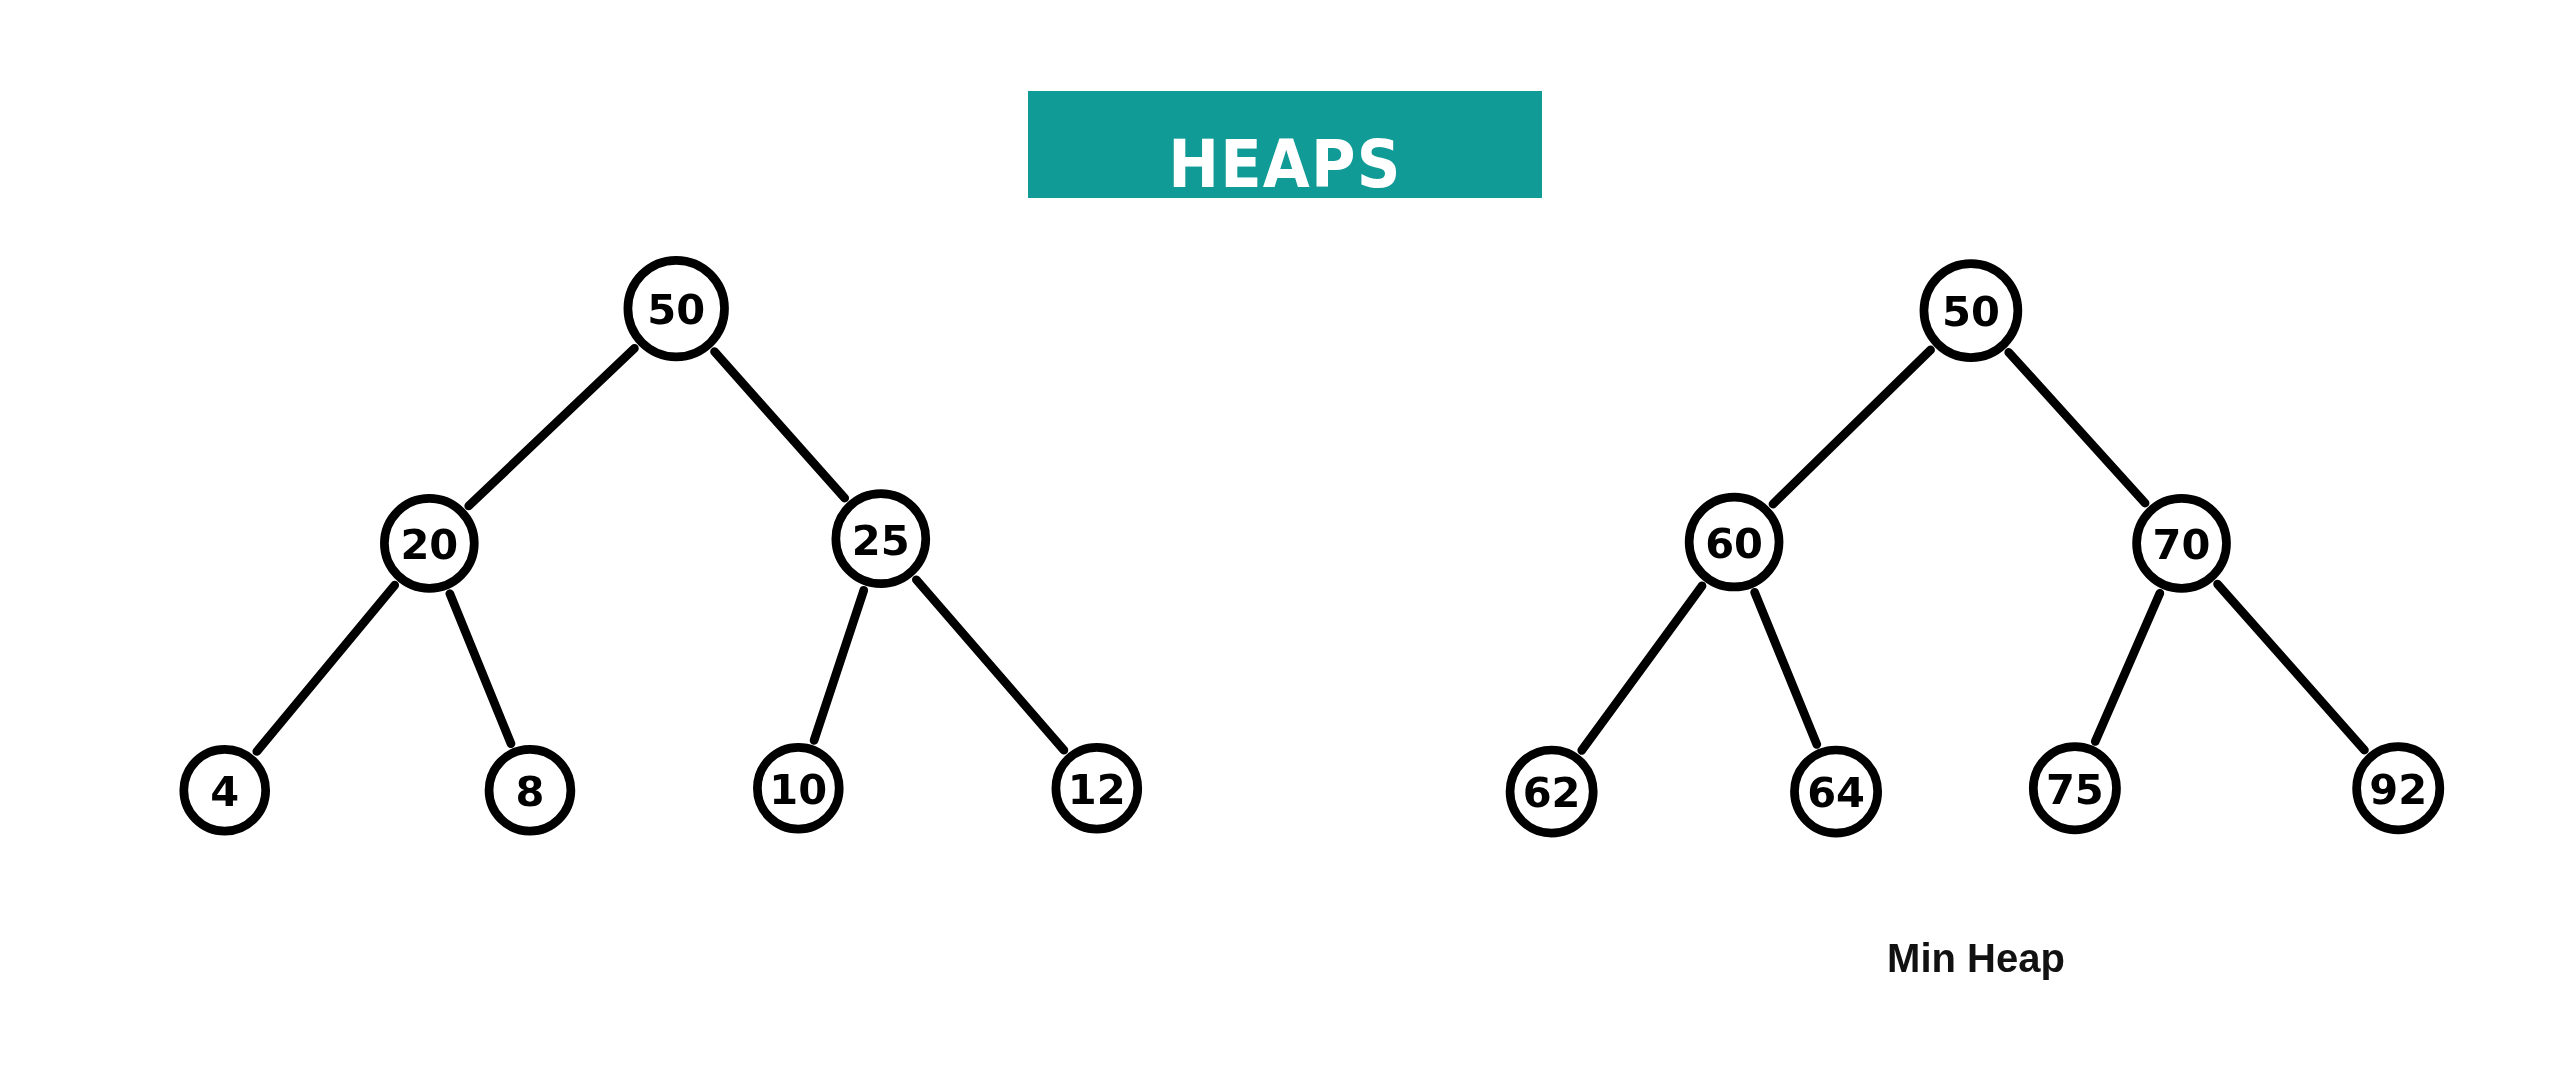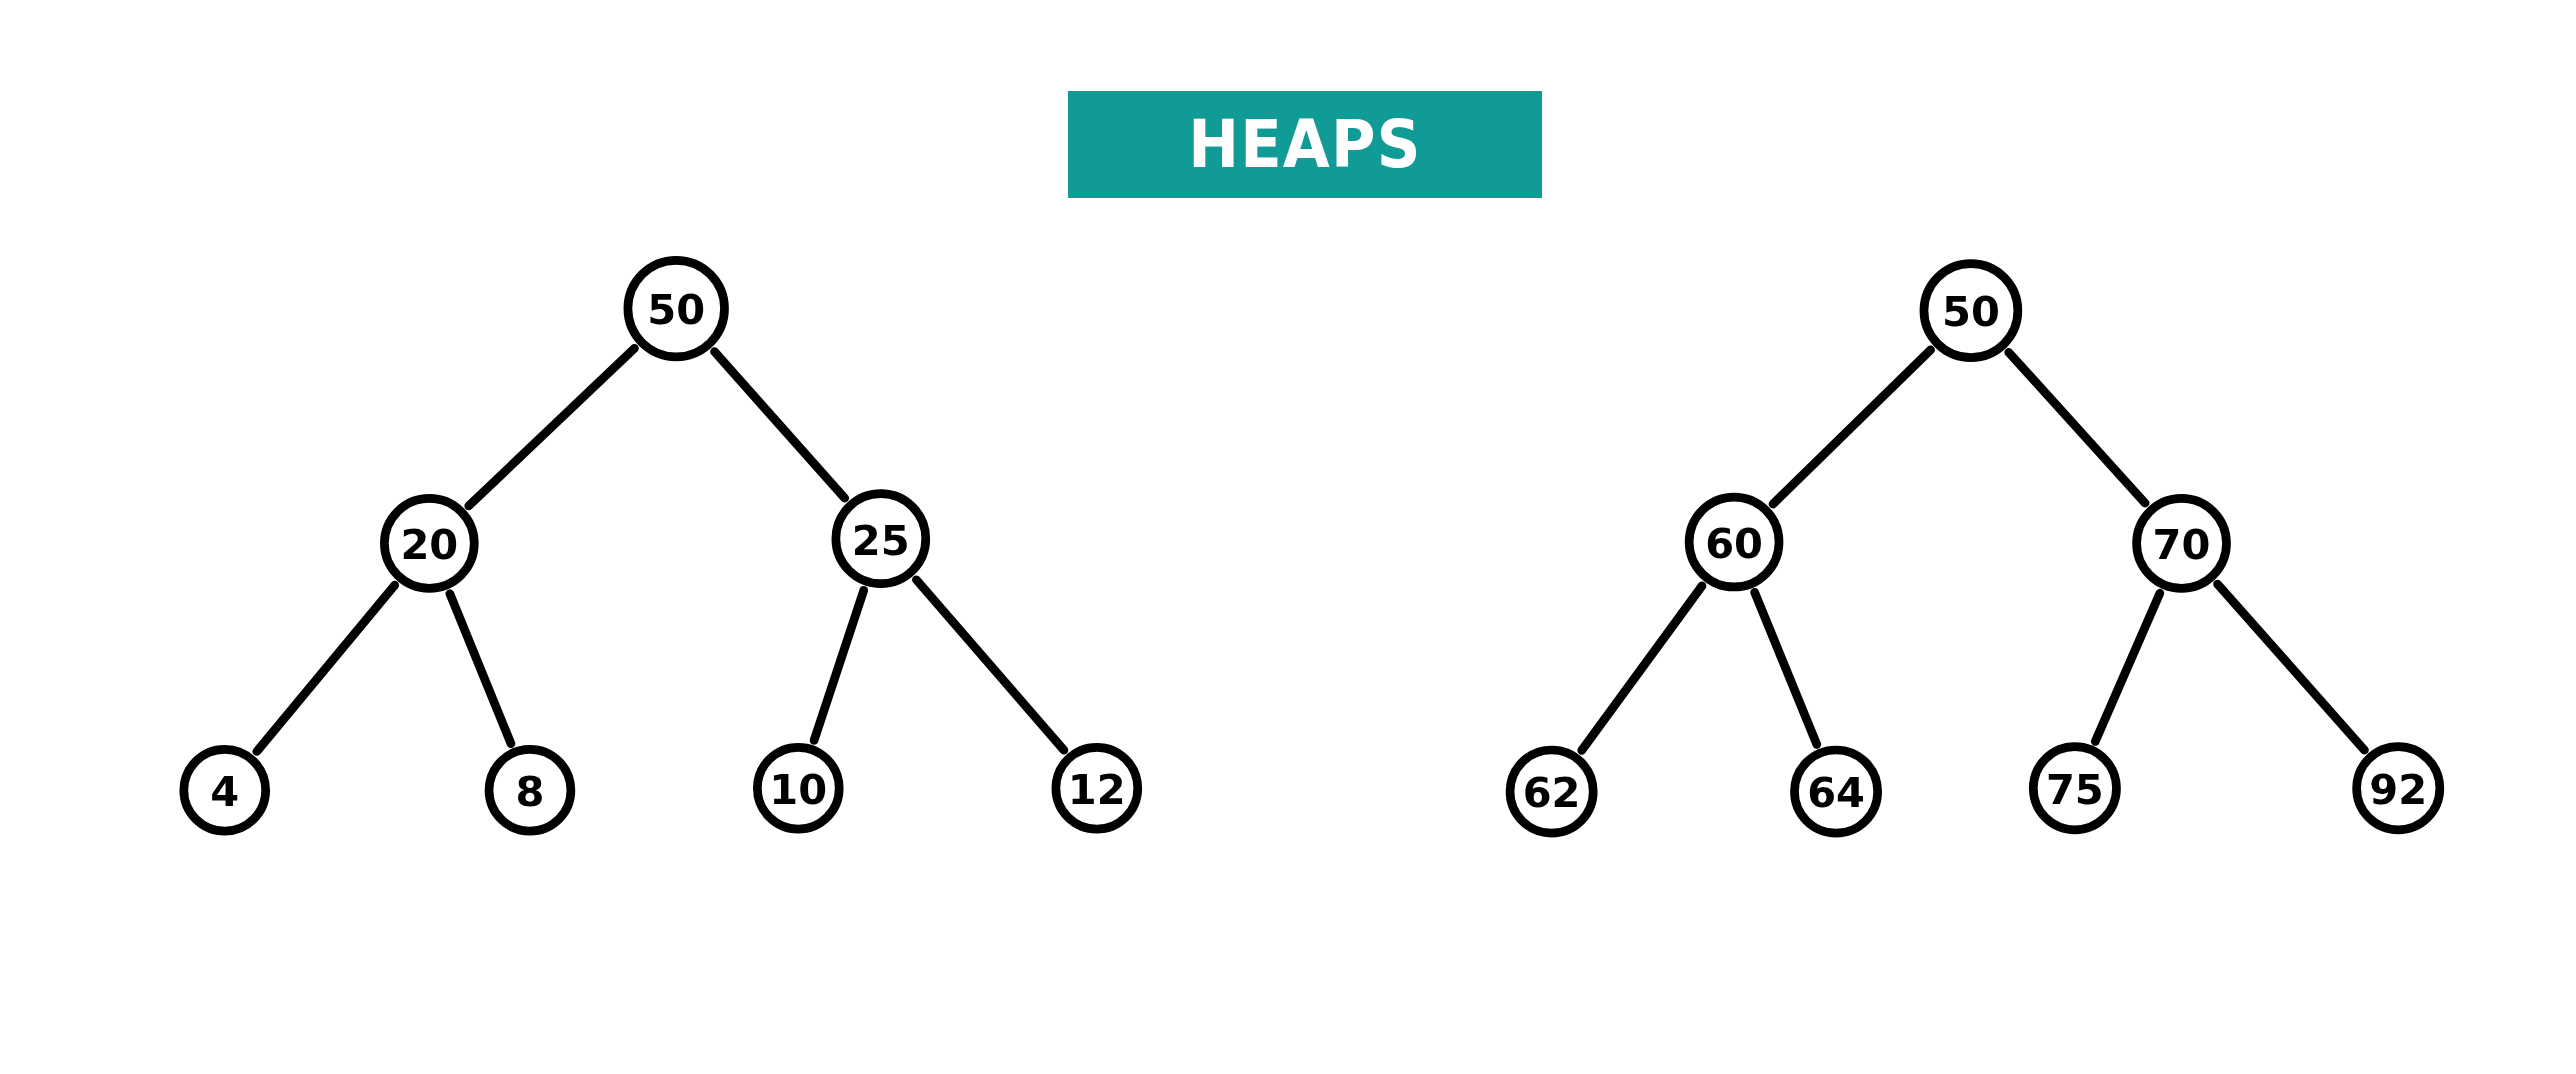--- a/index.html
+++ b/index.html
@@ -17,27 +17,26 @@
   #canvas-root {
     position: absolute;
     left: 0; top: 0;
     width: 2576px;
     height: 1074px;
   }
   .title-banner {
     position: absolute;
     left: 1028px;
     top: 91px;
-    width: 474px;
+    width: 514px;
     height: 107px;
     background: #119b96;
     display: flex;
-    align-items: center;
+    align-items: flex-end;
     justify-content: center;
-    margin-left: 40px;
   }
   .title-banner-text {
     color: #ffffff;
     font-family: "DejaVu Sans", sans-serif;
     font-weight: bold;
     font-size: 66px;
     letter-spacing: 1.3px;
     line-height: 1;
     transform: scaleX(0.92);
   }
@@ -158,15 +157,16 @@
           <text class="node-label" x="3093" y="1177" fill="#000000" font-size="57">75</text>
         </g>
         <g>
           <circle class="node-circle" cx="3575" cy="1175" r="62" fill="#ffffff" stroke="#000000" stroke-width="13"></circle>
           <text class="node-label" x="3575" y="1177" fill="#000000" font-size="57">92</text>
         </g>
       </g>
     </svg>
 
 
+  <div class="heap-caption" id="caption-min">Min Heap</div>
 
 </div>
 
 
 </body></html>

